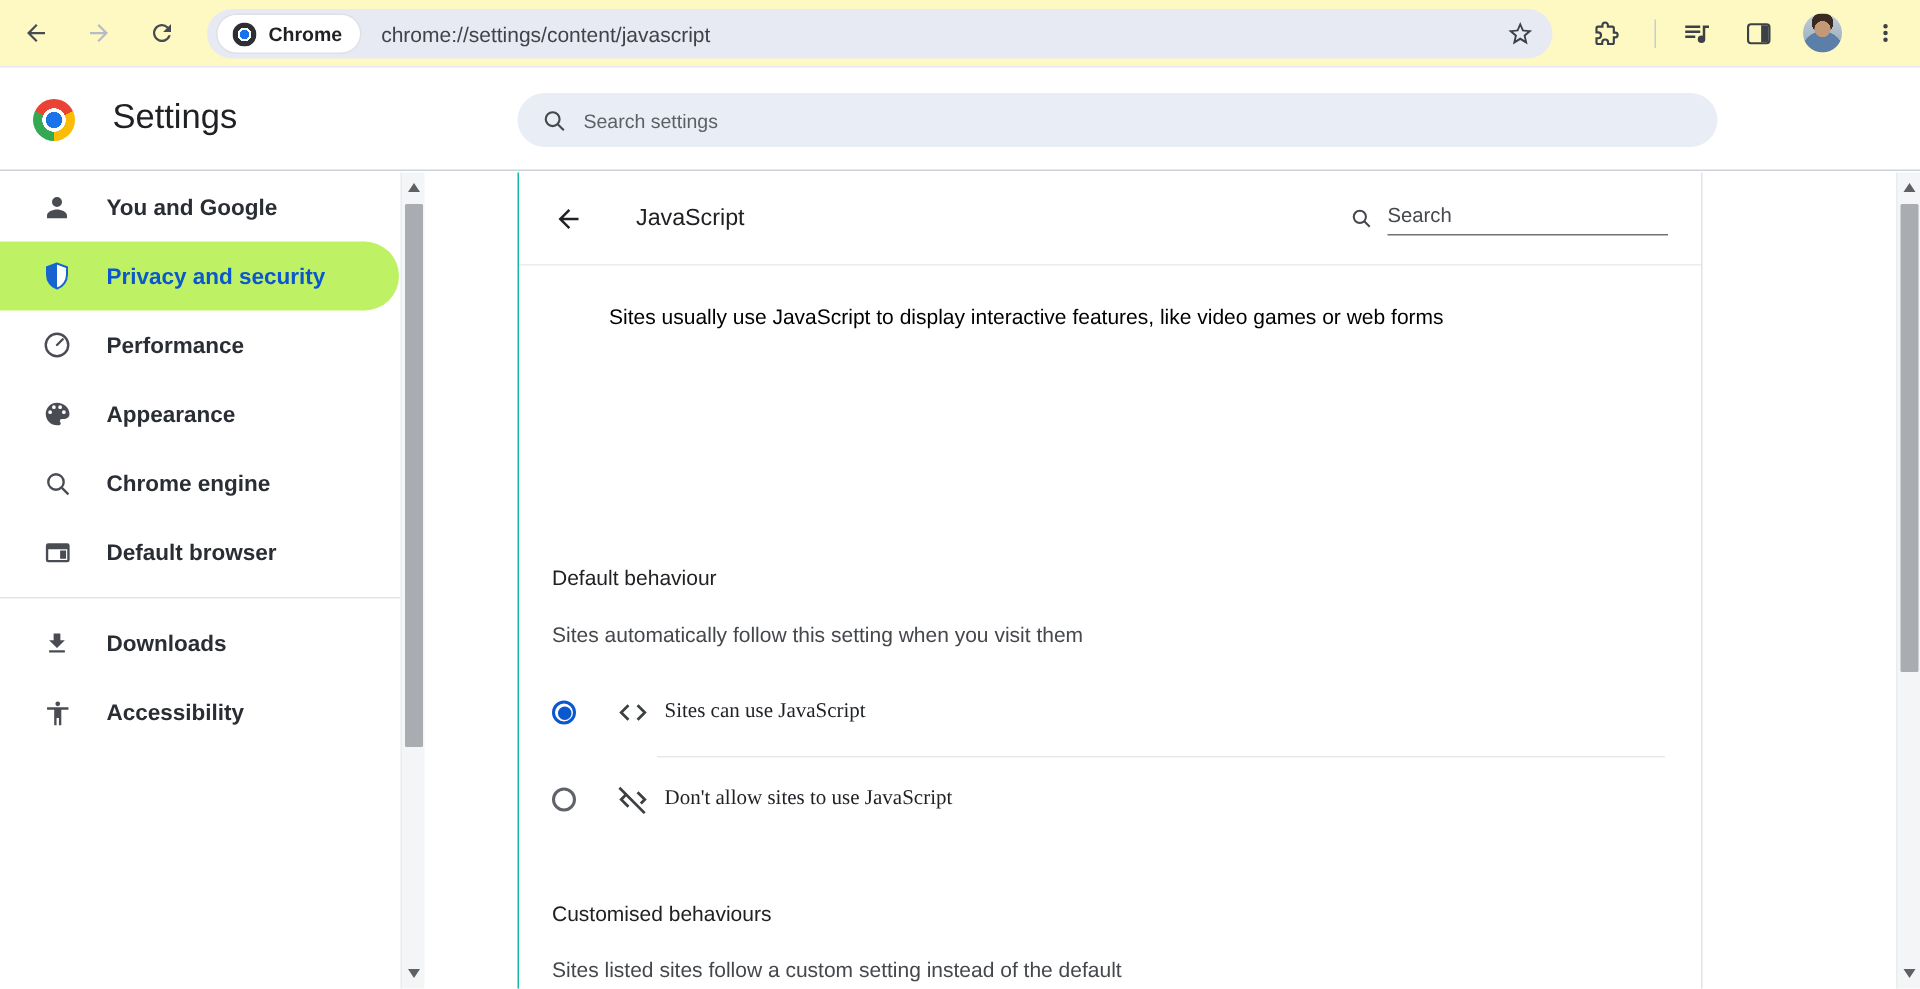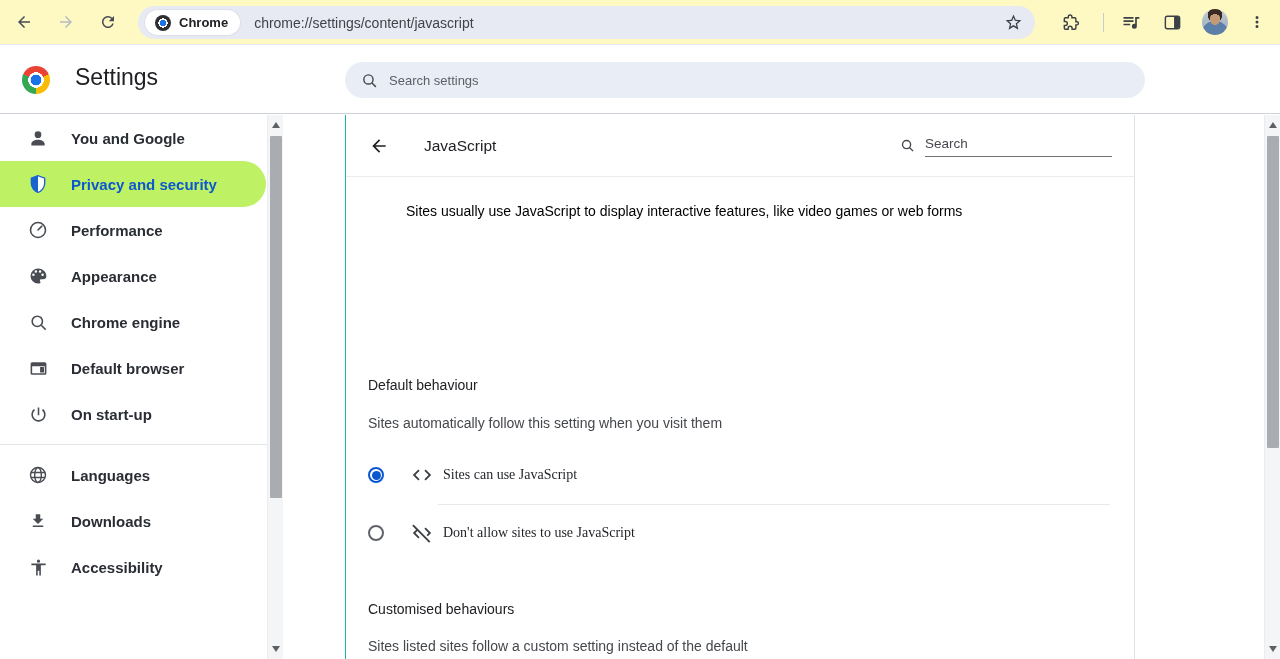--- a/index.html
+++ b/index.html
@@ -219,39 +219,21 @@
         <span class="lbl">Chrome engine</span>
     </div>
     <div class="side-item">
       <span class="sicon">
         <svg width="19" height="19" viewBox="0 0 24 24" fill="#494d53">
             <path d="M20 4H4a2 2 0 0 0-2 2v12a2 2 0 0 0 2 2h16a2 2 0 0 0 2-2V6a2 2 0 0 0-2-2zm0 14H4V9h16v9zm-1-8h-5v7h5v-7z"></path>
           </svg>
       </span>
         <span class="lbl">Default browser</span>
     </div>
-    <div class="side-item">
-      <span class="sicon">
-        <svg width="19" height="19" viewBox="0 0 24 24" fill="#494d53">
-            <path d="M13 3h-2v10h2V3zm4.83 2.17l-1.42 1.42A6.9 6.9 0 0 1 19 12a7 7 0 1 1-11.4-5.4L6.17 5.17A9 9 0 1 0 21 12c0-2.74-1.23-5.18-3.17-6.83z"></path>
-          </svg>
-      </span>
-        <span class="lbl">On start-up</span>
-    </div>
     <div class="side-divider"></div>
-    <div class="side-item">
-      <span class="sicon">
-        <svg width="20" height="20" viewBox="0 0 24 24" fill="none" stroke="#494d53" stroke-width="1.7">
-          <circle cx="12" cy="12" r="9"></circle>
-            <ellipse cx="12" cy="12" rx="4" ry="9"></ellipse>
-            <path d="M3.5 9h17M3.5 15h17"></path>
-          </svg>
-      </span>
-        <span class="lbl">Languages</span>
-    </div>
     <div class="side-item">
       <span class="sicon">
         <svg width="18" height="18" viewBox="0 0 24 24" fill="#494d53">
             <path d="M19 9h-4V3H9v6H5l7 7 7-7zM5 18v2h14v-2H5z"></path>
           </svg>
       </span>
         <span class="lbl">Downloads</span>
     </div>
     <div class="side-item">
       <span class="sicon">

